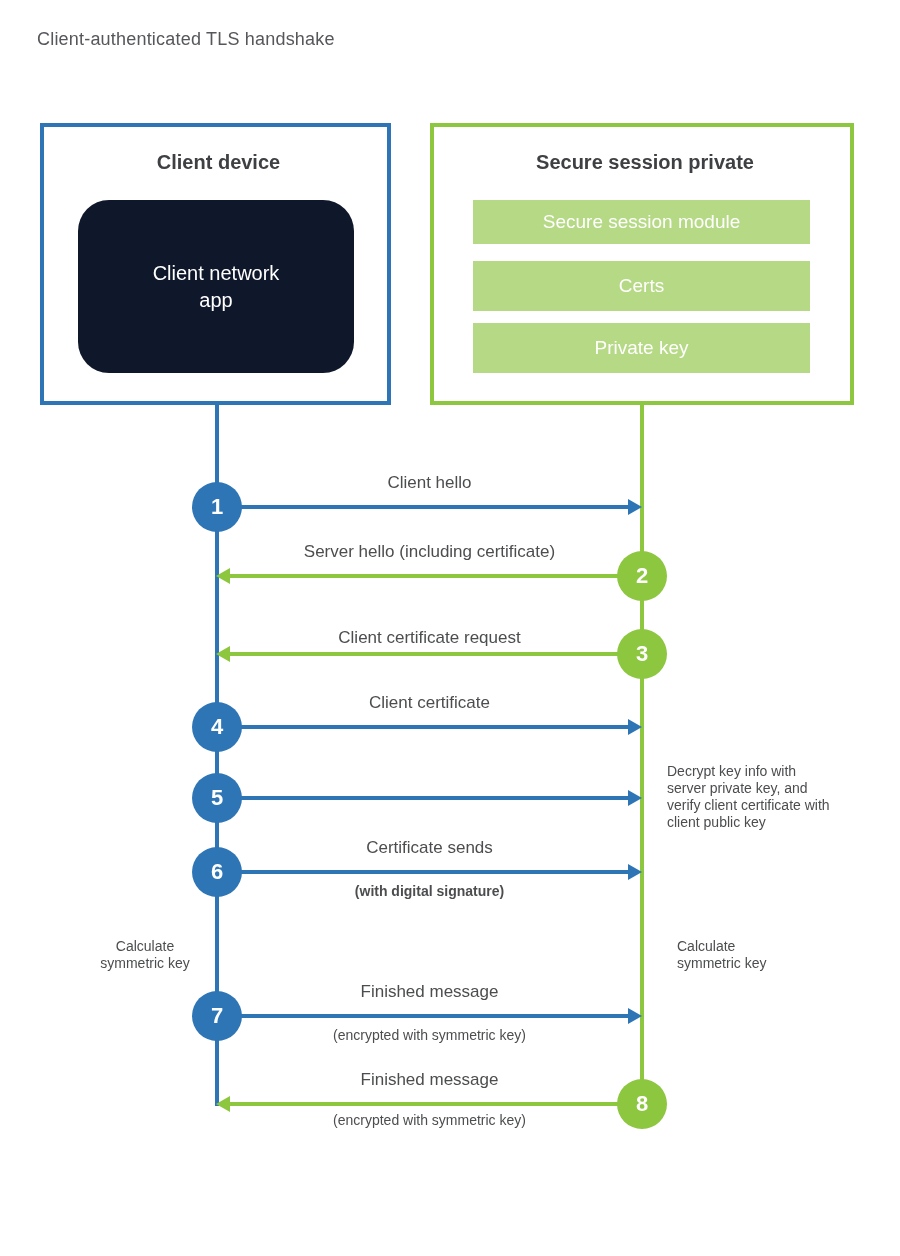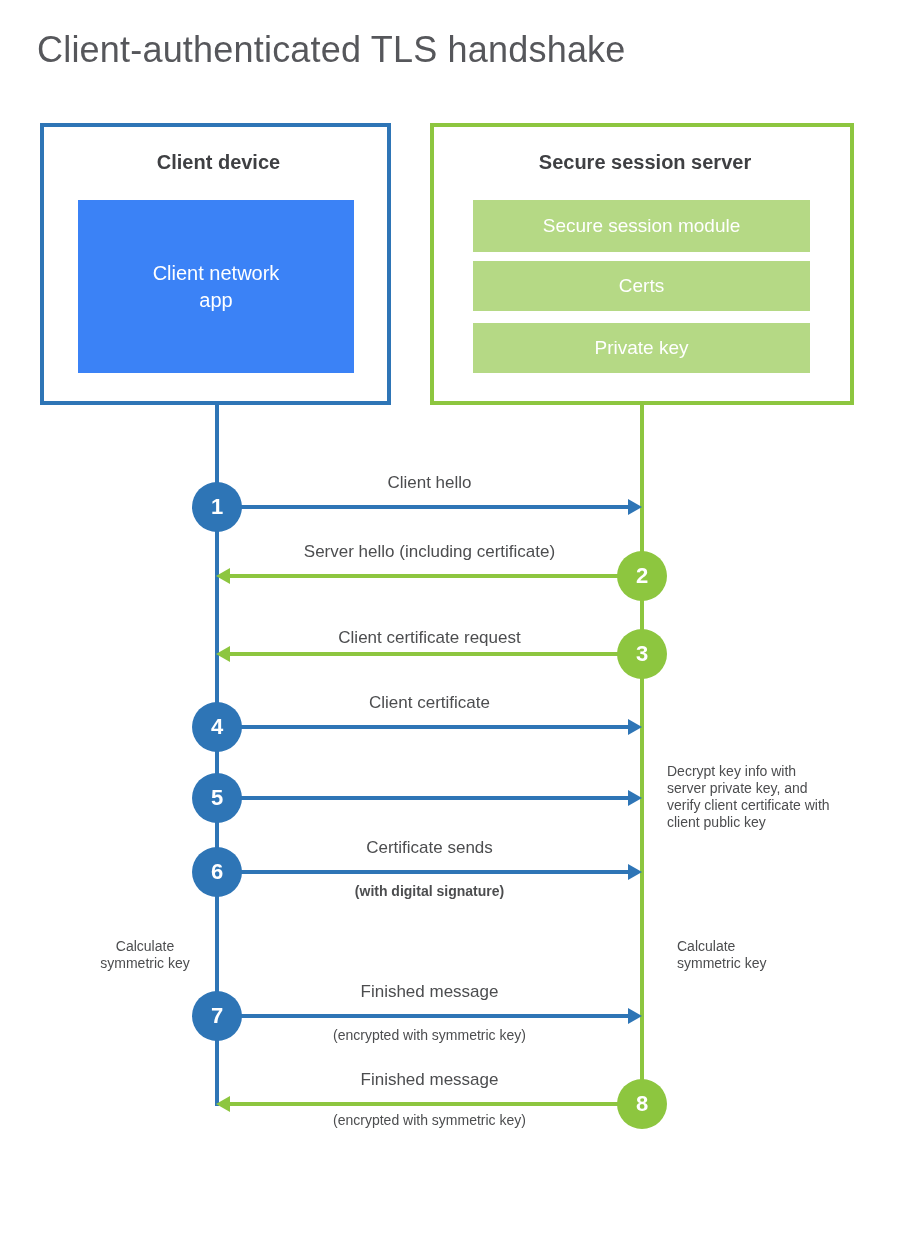--- a/index.html
+++ b/index.html
@@ -1,35 +1,35 @@
 <!DOCTYPE html>
 <html><head>
 <meta charset="utf-8">
 <style>
   html, body { margin: 0; padding: 0; background: #ffffff; }
   body { font-family: "Liberation Sans", sans-serif; color: #4c4d4f; }
   .canvas { position: relative; width: 900px; height: 1256px; background: #ffffff; overflow: hidden; }
 
   .diagram-title {
     position: absolute; left: 37px; top: 29px;
-    font-size: 36px; font-weight: 300; color: #56575b; letter-spacing: 0.2px;
+    font-size: 18px; font-weight: 300; color: #56575b; letter-spacing: 0.2px;
   }
 
   .entity-box { position: absolute; box-sizing: border-box; background: #ffffff; }
   .entity-box.blue  { border: 4px solid #2e75b6; }
   .entity-box.green { border: 4px solid #8dc63f; }
   .entity-title {
     position: absolute; left: 6px; right: 0; top: 24px; text-align: center;
     font-size: 20px; font-weight: bold; color: #3f4043;
   }
 
   .module-blue {
-    position: absolute; background: #3b82f6; color: #ffffff;
+    position: absolute; background: #0f172a; color: #ffffff;
     display: flex; align-items: center; justify-content: center; text-align: center;
-    font-size: 20px; line-height: 27px;
+    font-size: 20px; line-height: 27px; border-radius: 31px;
   }
   .module-blue .wrap { width: 160px; }
 
   .bar-green {
     position: absolute; background: #b5d985; color: #ffffff;
     display: flex; align-items: center; justify-content: center; text-align: center;
     font-size: 19px;
   }
 
   .lifeline { position: absolute; width: 4px; }
@@ -71,23 +71,23 @@
   <div class="diagram-title">Client-authenticated TLS handshake</div>
 
   <div class="entity-box blue" style="left:40px; top:123px; width:351px; height:282px;">
     <div class="entity-title">Client device</div>
   </div>
   <div class="module-blue" style="left:78px; top:200px; width:276px; height:173px;">
     <span class="wrap">Client network app</span>
   </div>
 
   <div class="entity-box green" style="left:430px; top:123px; width:424px; height:282px;">
-    <div class="entity-title">Secure session server</div>
+    <div class="entity-title">Secure session private</div>
   </div>
-  <div class="bar-green" style="left:473px; top:200px; width:337px; height:52px;">
+  <div class="bar-green" style="left:473px; top:200px; width:337px; height:44px;">
     <span>Secure session module</span>
   </div>
   <div class="bar-green" style="left:473px; top:261px; width:337px; height:50px;">
     <span>Certs</span>
   </div>
   <div class="bar-green" style="left:473px; top:323px; width:337px; height:50px;">
     <span>Private key</span>
   </div>
 
   <div class="lifeline blue" style="left:215px; top:404px; height:702px;"></div>

